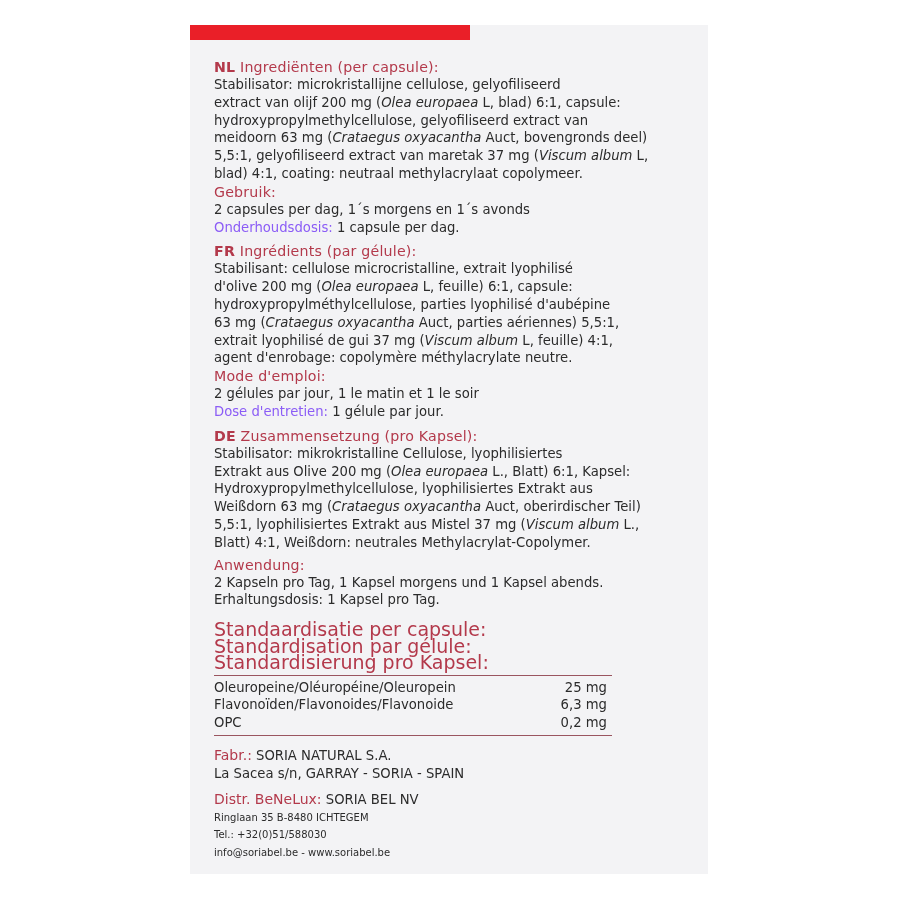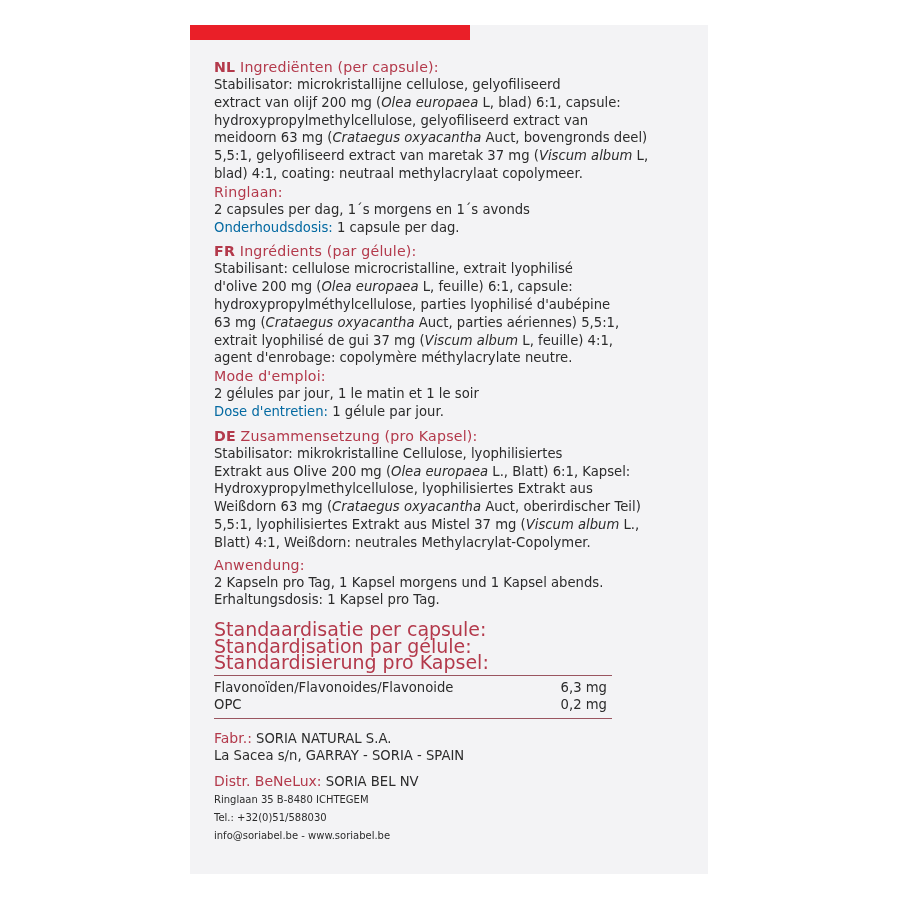--- a/index.html
+++ b/index.html
@@ -19,21 +19,21 @@
   .content {
     position: absolute; left: 214px; top: 58px; width: 480px;
     color: #2b2b2b; font-size: 13.2px; line-height: 17.8px;
   }
   .h {
     color: #b3394b; font-size: 14.2px; line-height: 18px;
     letter-spacing: 0.2px;
   }
   .h .strong { font-weight: bold; }
   .line { white-space: nowrap; }
-  .label-dark { color: #0369a1; }
+  .label-dark { color: #8b5cf6; }
   i { font-style: italic; margin-top: 9px; }
   .gap-s { height: 6px; }
   .gap-m { height: 8px; }
   .std-head { color: #b3394b; font-size: 19px; line-height: 16.5px; }
   .rule { height: 0; border-top: 1.4px solid #9a5560; width: 398px; margin: 4px 0 3px 0; }
   .std-row { display: flex; justify-content: space-between; width: 393px; line-height: 17.5px; }
   .std-row .val { text-align: right; }
   .foot-label { color: #b3394b; font-size: 14px; }
   .small { font-size: 10px; }
 </style>
@@ -46,21 +46,21 @@
 <div class="content">
 
   <section>
     <div class="h"><span class="strong">NL</span><span> Ingrediënten (per capsule):</span></div>
     <div class="line"><span>Stabilisator: microkristallijne cellulose, gelyofiliseerd</span></div>
     <div class="line"><span>extract van olijf 200 mg (</span><i>Olea europaea</i><span> L, blad) 6:1, capsule:</span></div>
     <div class="line"><span>hydroxypropylmethylcellulose, gelyofiliseerd extract van</span></div>
     <div class="line"><span>meidoorn 63 mg (</span><i>Crataegus oxyacantha</i><span> Auct, bovengronds deel)</span></div>
     <div class="line"><span>5,5:1, gelyofiliseerd extract van maretak 37 mg (</span><i>Viscum album</i><span> L,</span></div>
     <div class="line"><span>blad) 4:1, coating: neutraal methylacrylaat copolymeer.</span></div>
-    <div class="h">Ringlaan:</div>
+    <div class="h">Gebruik:</div>
     <div class="line">2 capsules per dag, 1´s morgens en 1´s avonds</div>
     <div class="line"><span class="label-dark">Onderhoudsdosis:</span><span> 1 capsule per dag.</span></div>
   </section>
 
   <div class="gap-s"></div>
 
   <section>
     <div class="h"><span class="strong">FR</span><span> Ingrédients (par gélule):</span></div>
     <div class="line"><span>Stabilisant: cellulose microcristalline, extrait lyophilisé</span></div>
     <div class="line"><span>d'olive 200 mg (</span><i>Olea europaea</i><span> L, feuille) 6:1, capsule:</span></div>
@@ -90,20 +90,24 @@
   </section>
 
   <div class="gap-m" style="height:12px"></div>
 
   <section>
     <div class="std-head">Standaardisatie per capsule:</div>
     <div class="std-head">Standardisation par gélule:</div>
     <div class="std-head">Standardisierung pro Kapsel:</div>
     <div class="rule"></div>
     <div class="std-row">
+      <span>Oleuropeine/Oléuropéine/Oleuropein</span>
+      <span class="val">25 mg</span>
+    </div>
+    <div class="std-row">
       <span>Flavonoïden/Flavonoides/Flavonoide</span>
       <span class="val">6,3 mg</span>
     </div>
     <div class="std-row">
       <span>OPC</span>
       <span class="val">0,2 mg</span>
     </div>
     <div class="rule"></div>
   </section>
 

